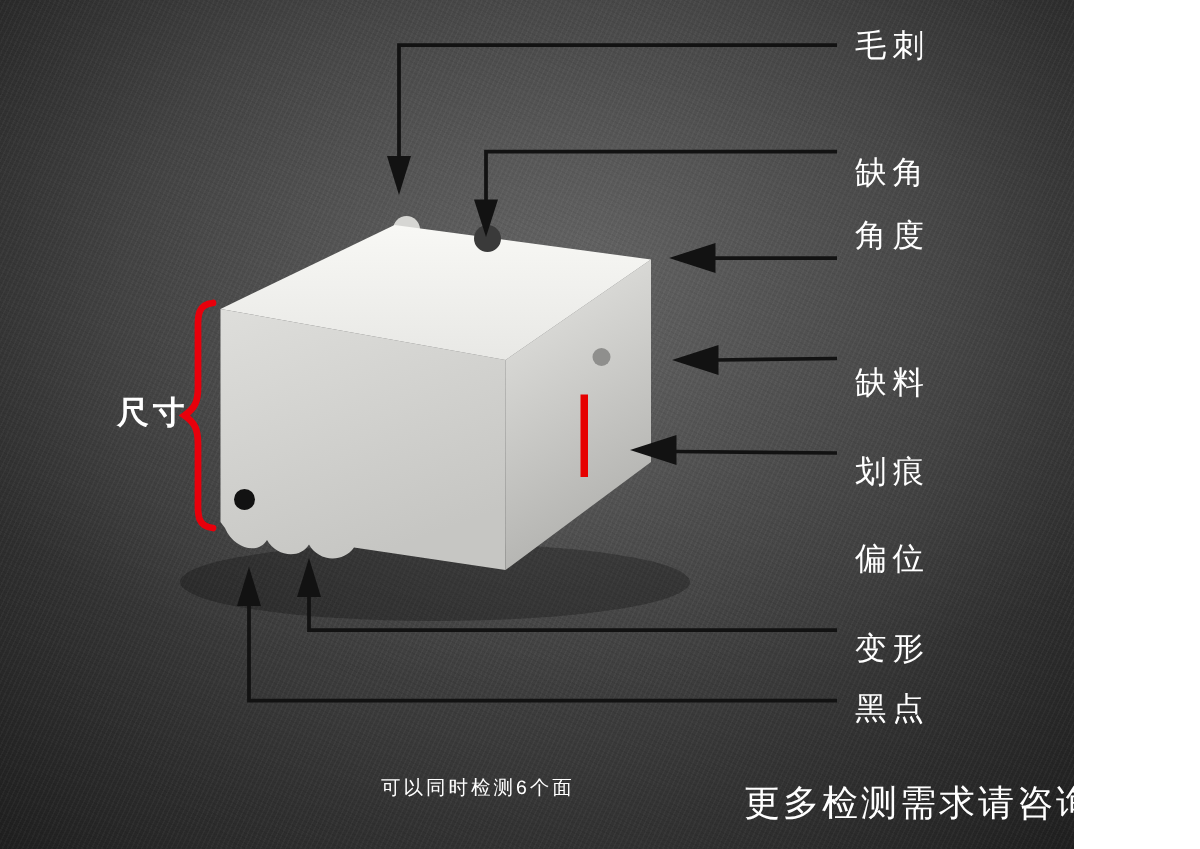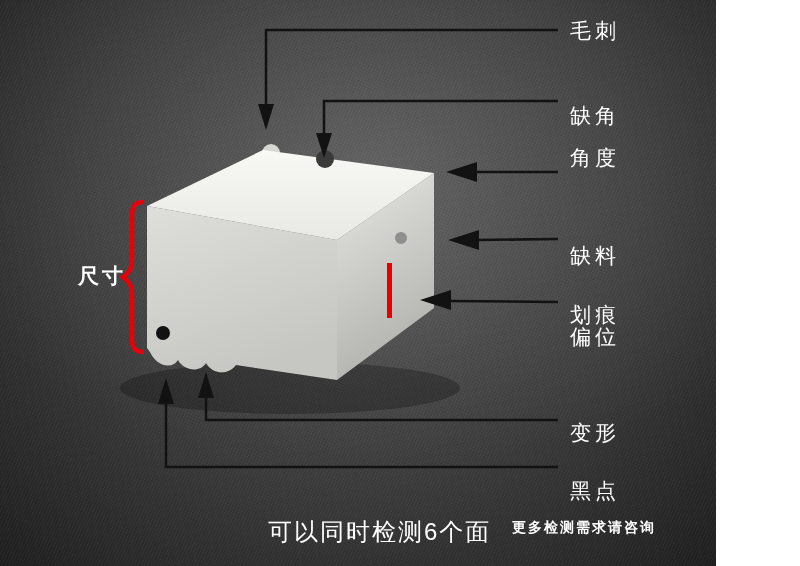--- a/index.html
+++ b/index.html
@@ -18,26 +18,26 @@
   svg.draw{position:absolute;left:0;top:0;}
   .defect-label{
     position:absolute;left:570px;height:26px;line-height:26px;
     color:#ffffff;font-size:21px;letter-spacing:4px;white-space:nowrap;
   }
   .dim-label{
     position:absolute;left:48px;top:263px;height:26px;line-height:26px;
     color:#ffffff;font-size:21px;letter-spacing:3px;font-weight:bold;margin-left:30px;
   }
   .footer-claim{
-    position:absolute;left:268px;top:516px;color:#ffffff;
-    font-size:24px;letter-spacing:2px;white-space:nowrap;
+    position:absolute;left:254px;top:516px;color:#ffffff;
+    font-size:13px;letter-spacing:2px;white-space:nowrap;
   }
   .footer-cta{
     position:absolute;left:496px;top:519px;color:#ffffff;
-    font-size:14px;letter-spacing:2px;font-weight:bold;white-space:nowrap;margin-left:16px;
+    font-size:24px;letter-spacing:2px;font-weight:normal;white-space:nowrap;
   }
 </style>
 </head>
 <body>
 
 <div class="stage">
 
   <svg class="draw" width="800" height="566" viewBox="0 0 800 566">
     <defs>
       <linearGradient id="gradTop" x1="0" y1="0" x2="0" y2="1">
@@ -113,22 +113,22 @@
       <path d="M558,467 L166,467 L166,403" fill="none" stroke="#121212" stroke-width="2.5"></path>
       <polygon points="166,378 158,404 174,404" fill="#121212"></polygon>
     </g>
   </svg>
 
   <div class="defect-label" style="top:18px">毛刺</div>
   <div class="defect-label" style="top:103px">缺角</div>
   <div class="defect-label" style="top:145px">角度</div>
   <div class="defect-label" style="top:243px">缺料</div>
   <div class="defect-label" style="top:302px">划痕</div>
-  <div class="defect-label" style="top:324px">偏位</div>
+  <div class="defect-label" style="top:360px">偏位</div>
   <div class="defect-label" style="top:420px">变形</div>
-  <div class="defect-label" style="top:478px">黑点</div>
+  <div class="defect-label" style="top:460px">黑点</div>
 
   <div class="dim-label">尺寸</div>
 
   <div class="footer-claim">可以同时检测6个面</div>
   <div class="footer-cta">更多检测需求请咨询</div>
 
 </div>
 
 </body></html>

